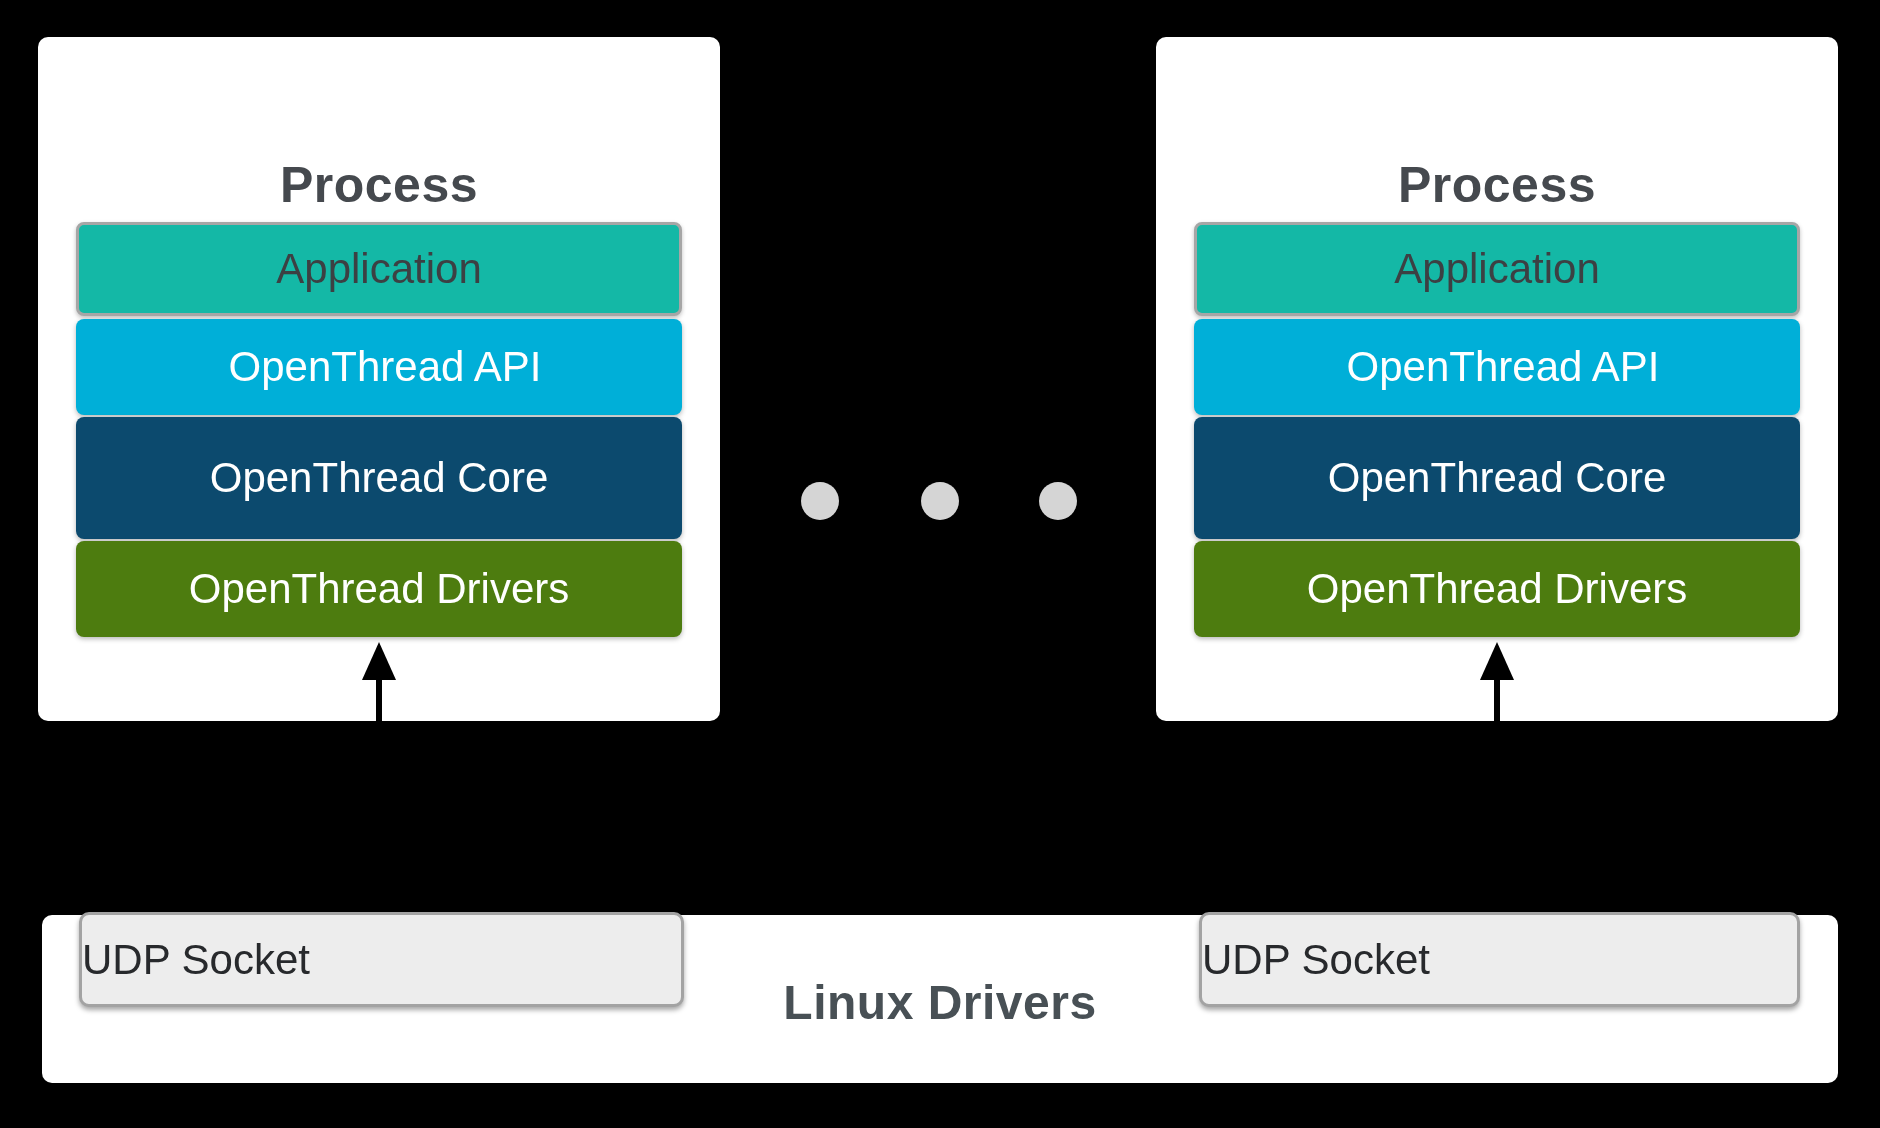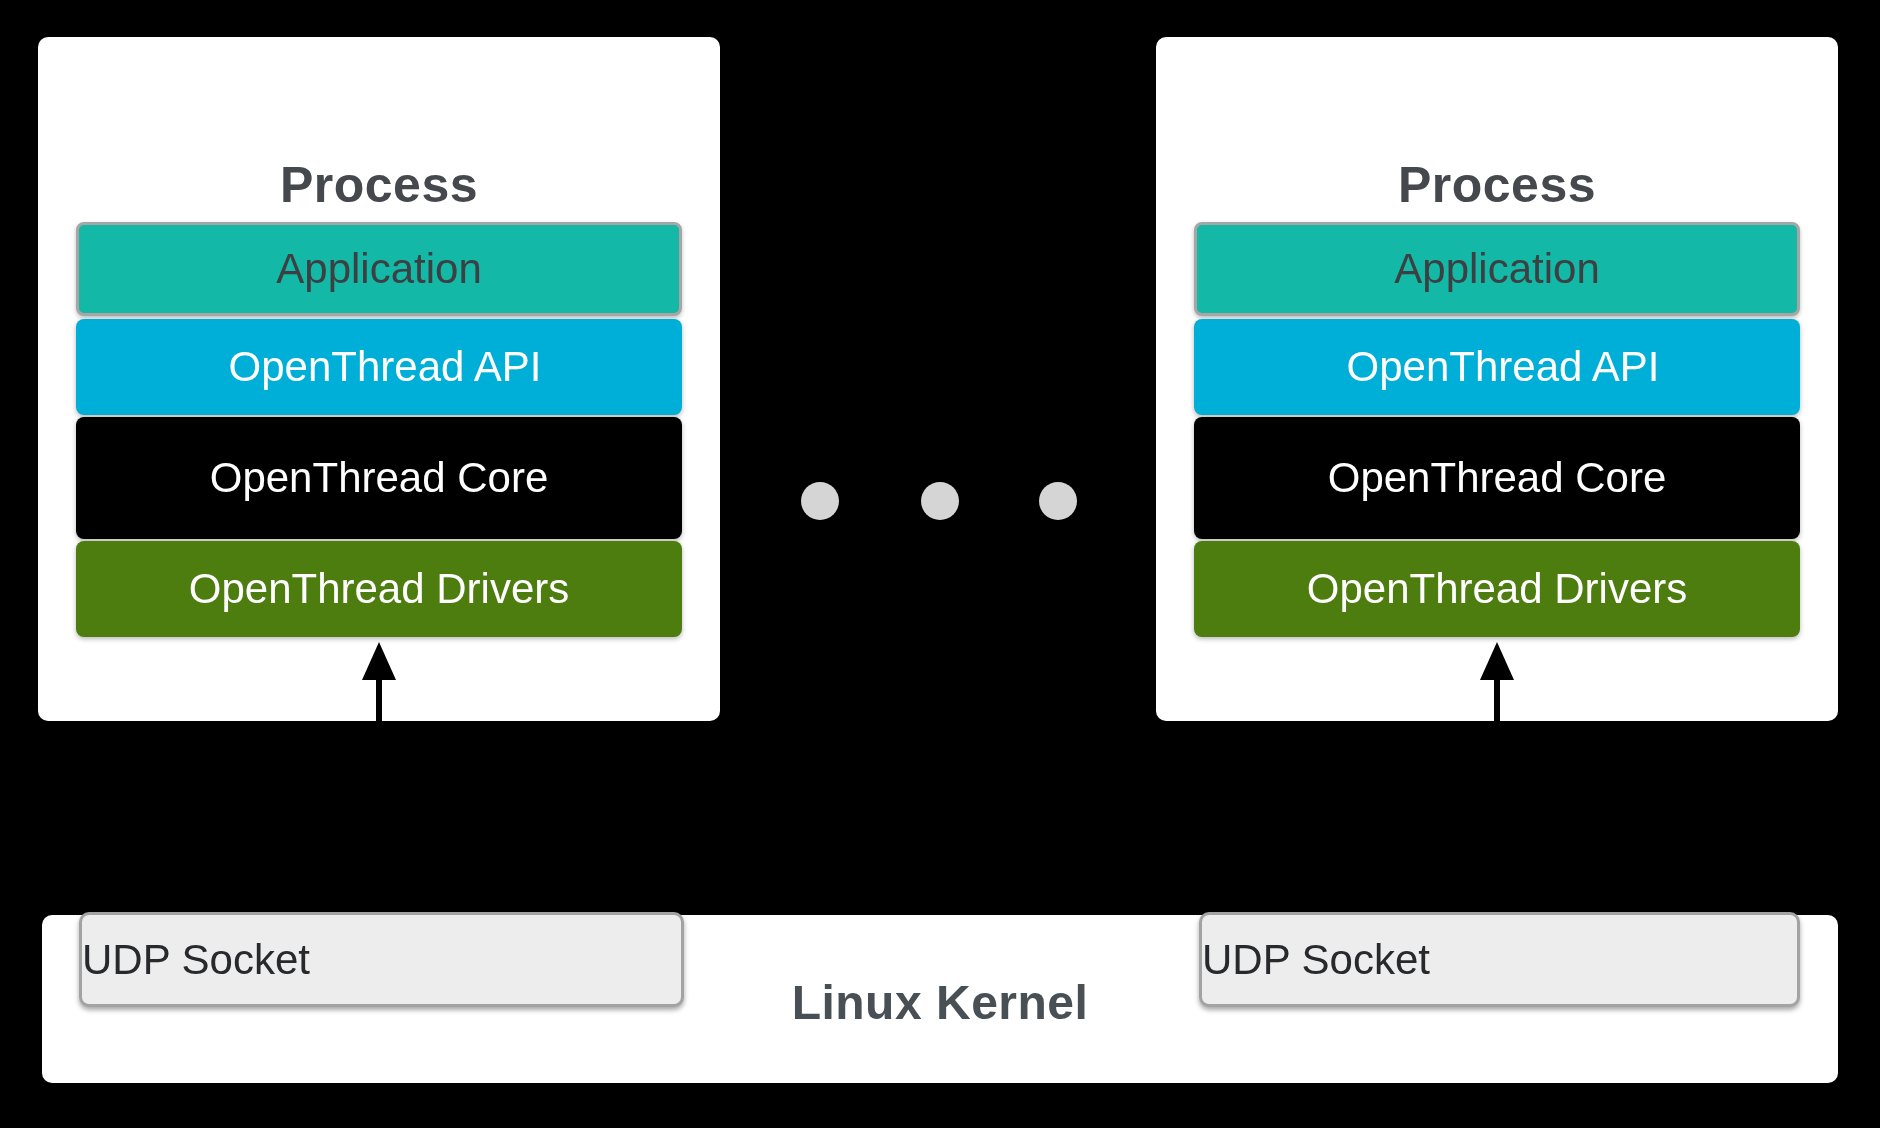--- a/index.html
+++ b/index.html
@@ -39,21 +39,21 @@
     box-shadow:0 2px 4px rgba(0,0,0,.25);
   }
   .layer-api{
     top:282px;height:96px;
     background:#00afd8;color:#ffffff;
     box-shadow:0 2px 5px rgba(0,0,0,.28);
     padding-left:12px;
   }
   .layer-core{
     top:380px;height:122px;
-    background:#000000;color:#ffffff;
+    background:#0c4a6e;color:#ffffff;
     box-shadow:0 2px 5px rgba(0,0,0,.28);
     text-align:right;
   }
   .layer-drivers{
     top:504px;height:96px;
     background:#4d7c0f;color:#ffffff;
     box-shadow:0 2px 5px rgba(0,0,0,.28);
   }
 
   
@@ -147,19 +147,19 @@
     <div class="up-arrow">
       <div class="head"></div>
       <div class="stem"></div>
     </div>
   </div>
 
   <div class="kernel-bar">
     <div class="udp-socket left">
       <span>UDP Socket</span>
     </div>
-    <div class="kernel-label">Linux Kernel</div>
+    <div class="kernel-label">Linux Drivers</div>
     <div class="udp-socket right">
       <span>UDP Socket</span>
     </div>
   </div>
 
 </div>
 
 </body></html>

